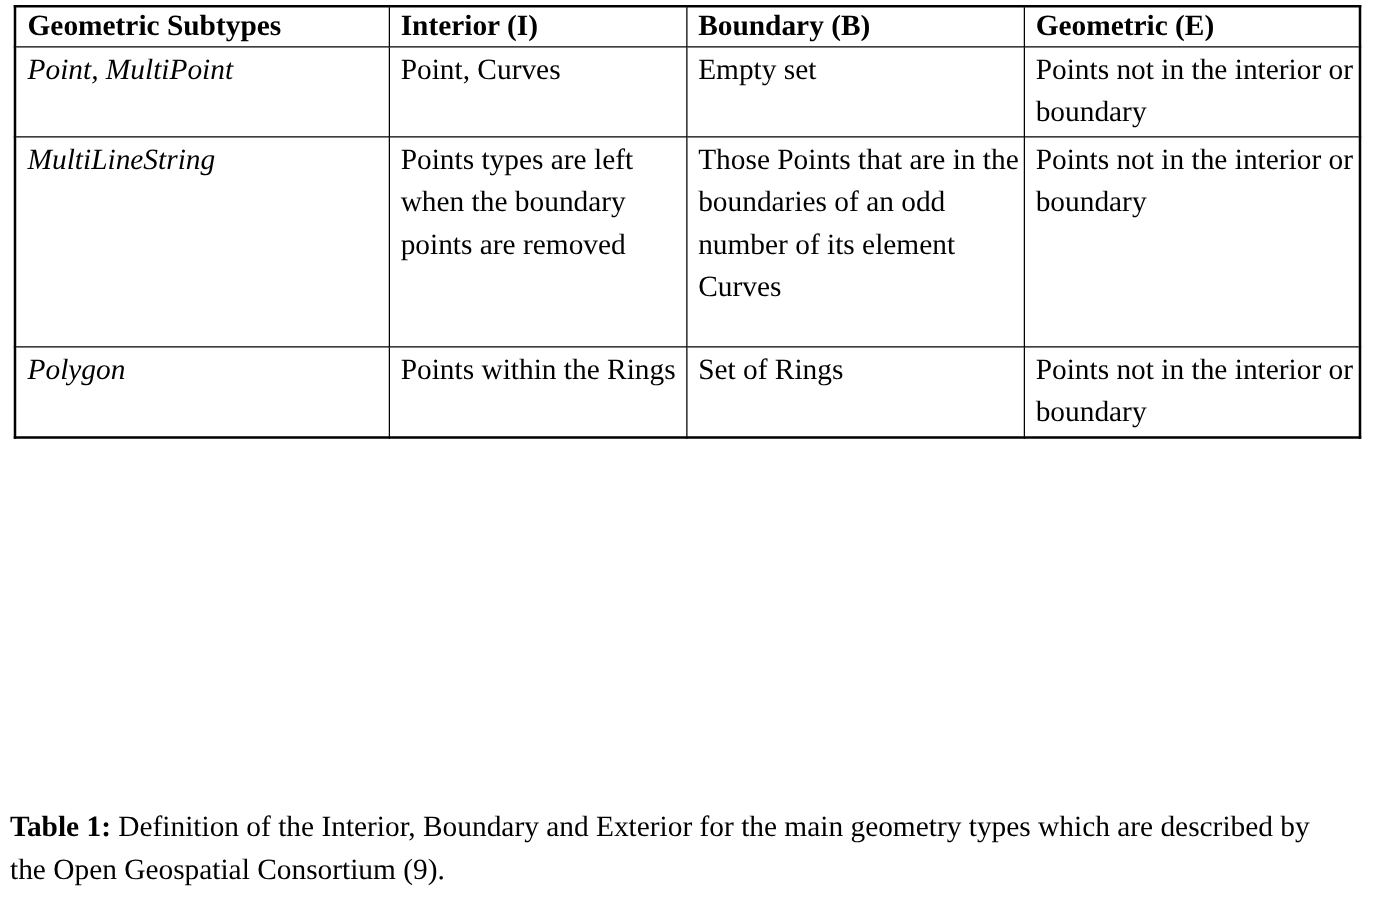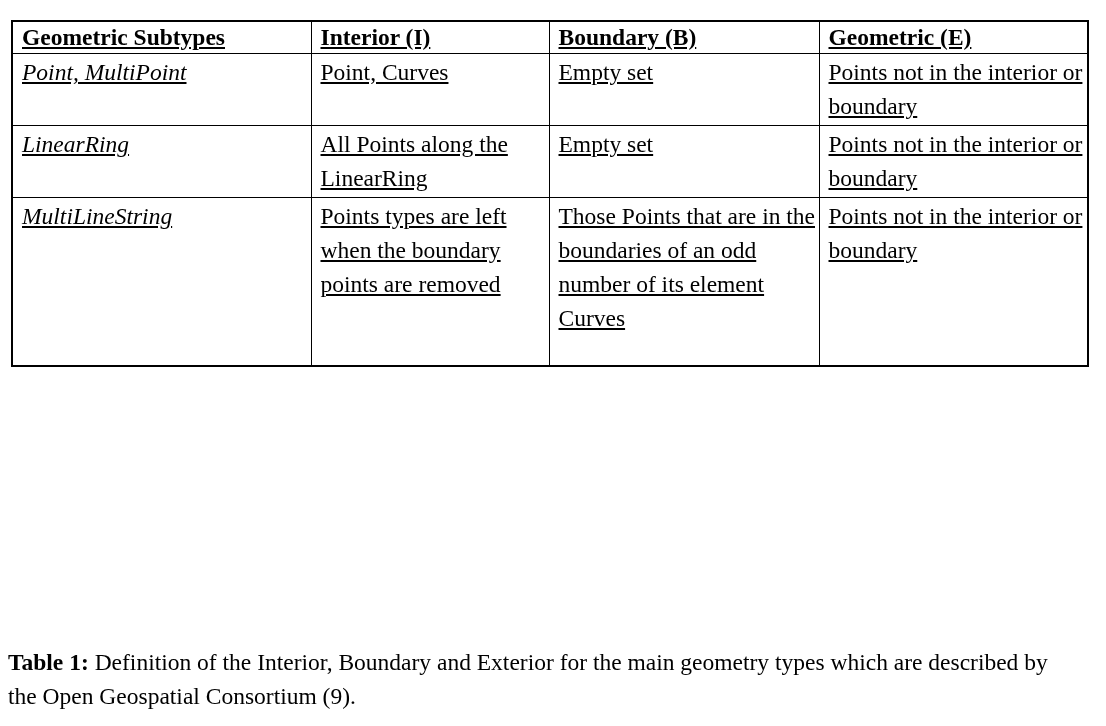--- a/index.html
+++ b/index.html
@@ -20,23 +20,22 @@
     position: relative;
     width: 1106px;
     height: 726px;
     box-sizing: border-box;
   }
 
   
   .table-wrap {
     position: absolute;
     left: 11px;
-    top: 20px;
+    top: 4px;
     width: 1086px;
-    text-decoration: underline;
   }
 
   table.geom-table {
     width: 1076px;
     border-collapse: collapse;
     table-layout: fixed;
     border: 2px solid #000000;
   }
 
   table.geom-table col.c-subtype   { width: 299px; }
@@ -136,50 +135,50 @@
           </td>
           <td>
             <span class="cell-text">Empty set</span>
           </td>
           <td>
             <span class="cell-text">Points not in the interior or boundary</span>
           </td>
         </tr>
 
 
-        <tr class="row-linearring">
-          <td class="subtype-cell">
-            <span class="cell-text">LinearRing</span>
-          </td>
-          <td>
-            <span class="cell-text">All Points along the LinearRing</span>
-          </td>
-          <td>
-            <span class="cell-text">Empty set</span>
-          </td>
-          <td>
-            <span class="cell-text">Points not in the interior or boundary</span>
-          </td>
-        </tr>
 
         <tr class="row-multiline">
           <td class="subtype-cell">
             <span class="cell-text">MultiLineString</span>
           </td>
           <td>
             <span class="cell-text">Points types are left when the boundary points are removed</span>
           </td>
           <td>
             <span class="cell-text">Those Points that are in the boundaries of an odd number of its element Curves</span>
           </td>
           <td>
             <span class="cell-text">Points not in the interior or boundary</span>
           </td>
         </tr>
 
+        <tr class="row-polygon">
+          <td class="subtype-cell">
+            <span class="cell-text">Polygon</span>
+          </td>
+          <td>
+            <span class="cell-text">Points within the Rings</span>
+          </td>
+          <td>
+            <span class="cell-text">Set of Rings</span>
+          </td>
+          <td>
+            <span class="cell-text">Points not in the interior or boundary</span>
+          </td>
+        </tr>
 
 
       </tbody>
     </table>
   </div>
 
   <div class="caption">
     <span class="caption-label">Table 1:</span><span class="caption-body"> Definition of the Interior, Boundary and Exterior for the main geometry types which are described by the Open Geospatial Consortium (9).</span>
   </div>
 

